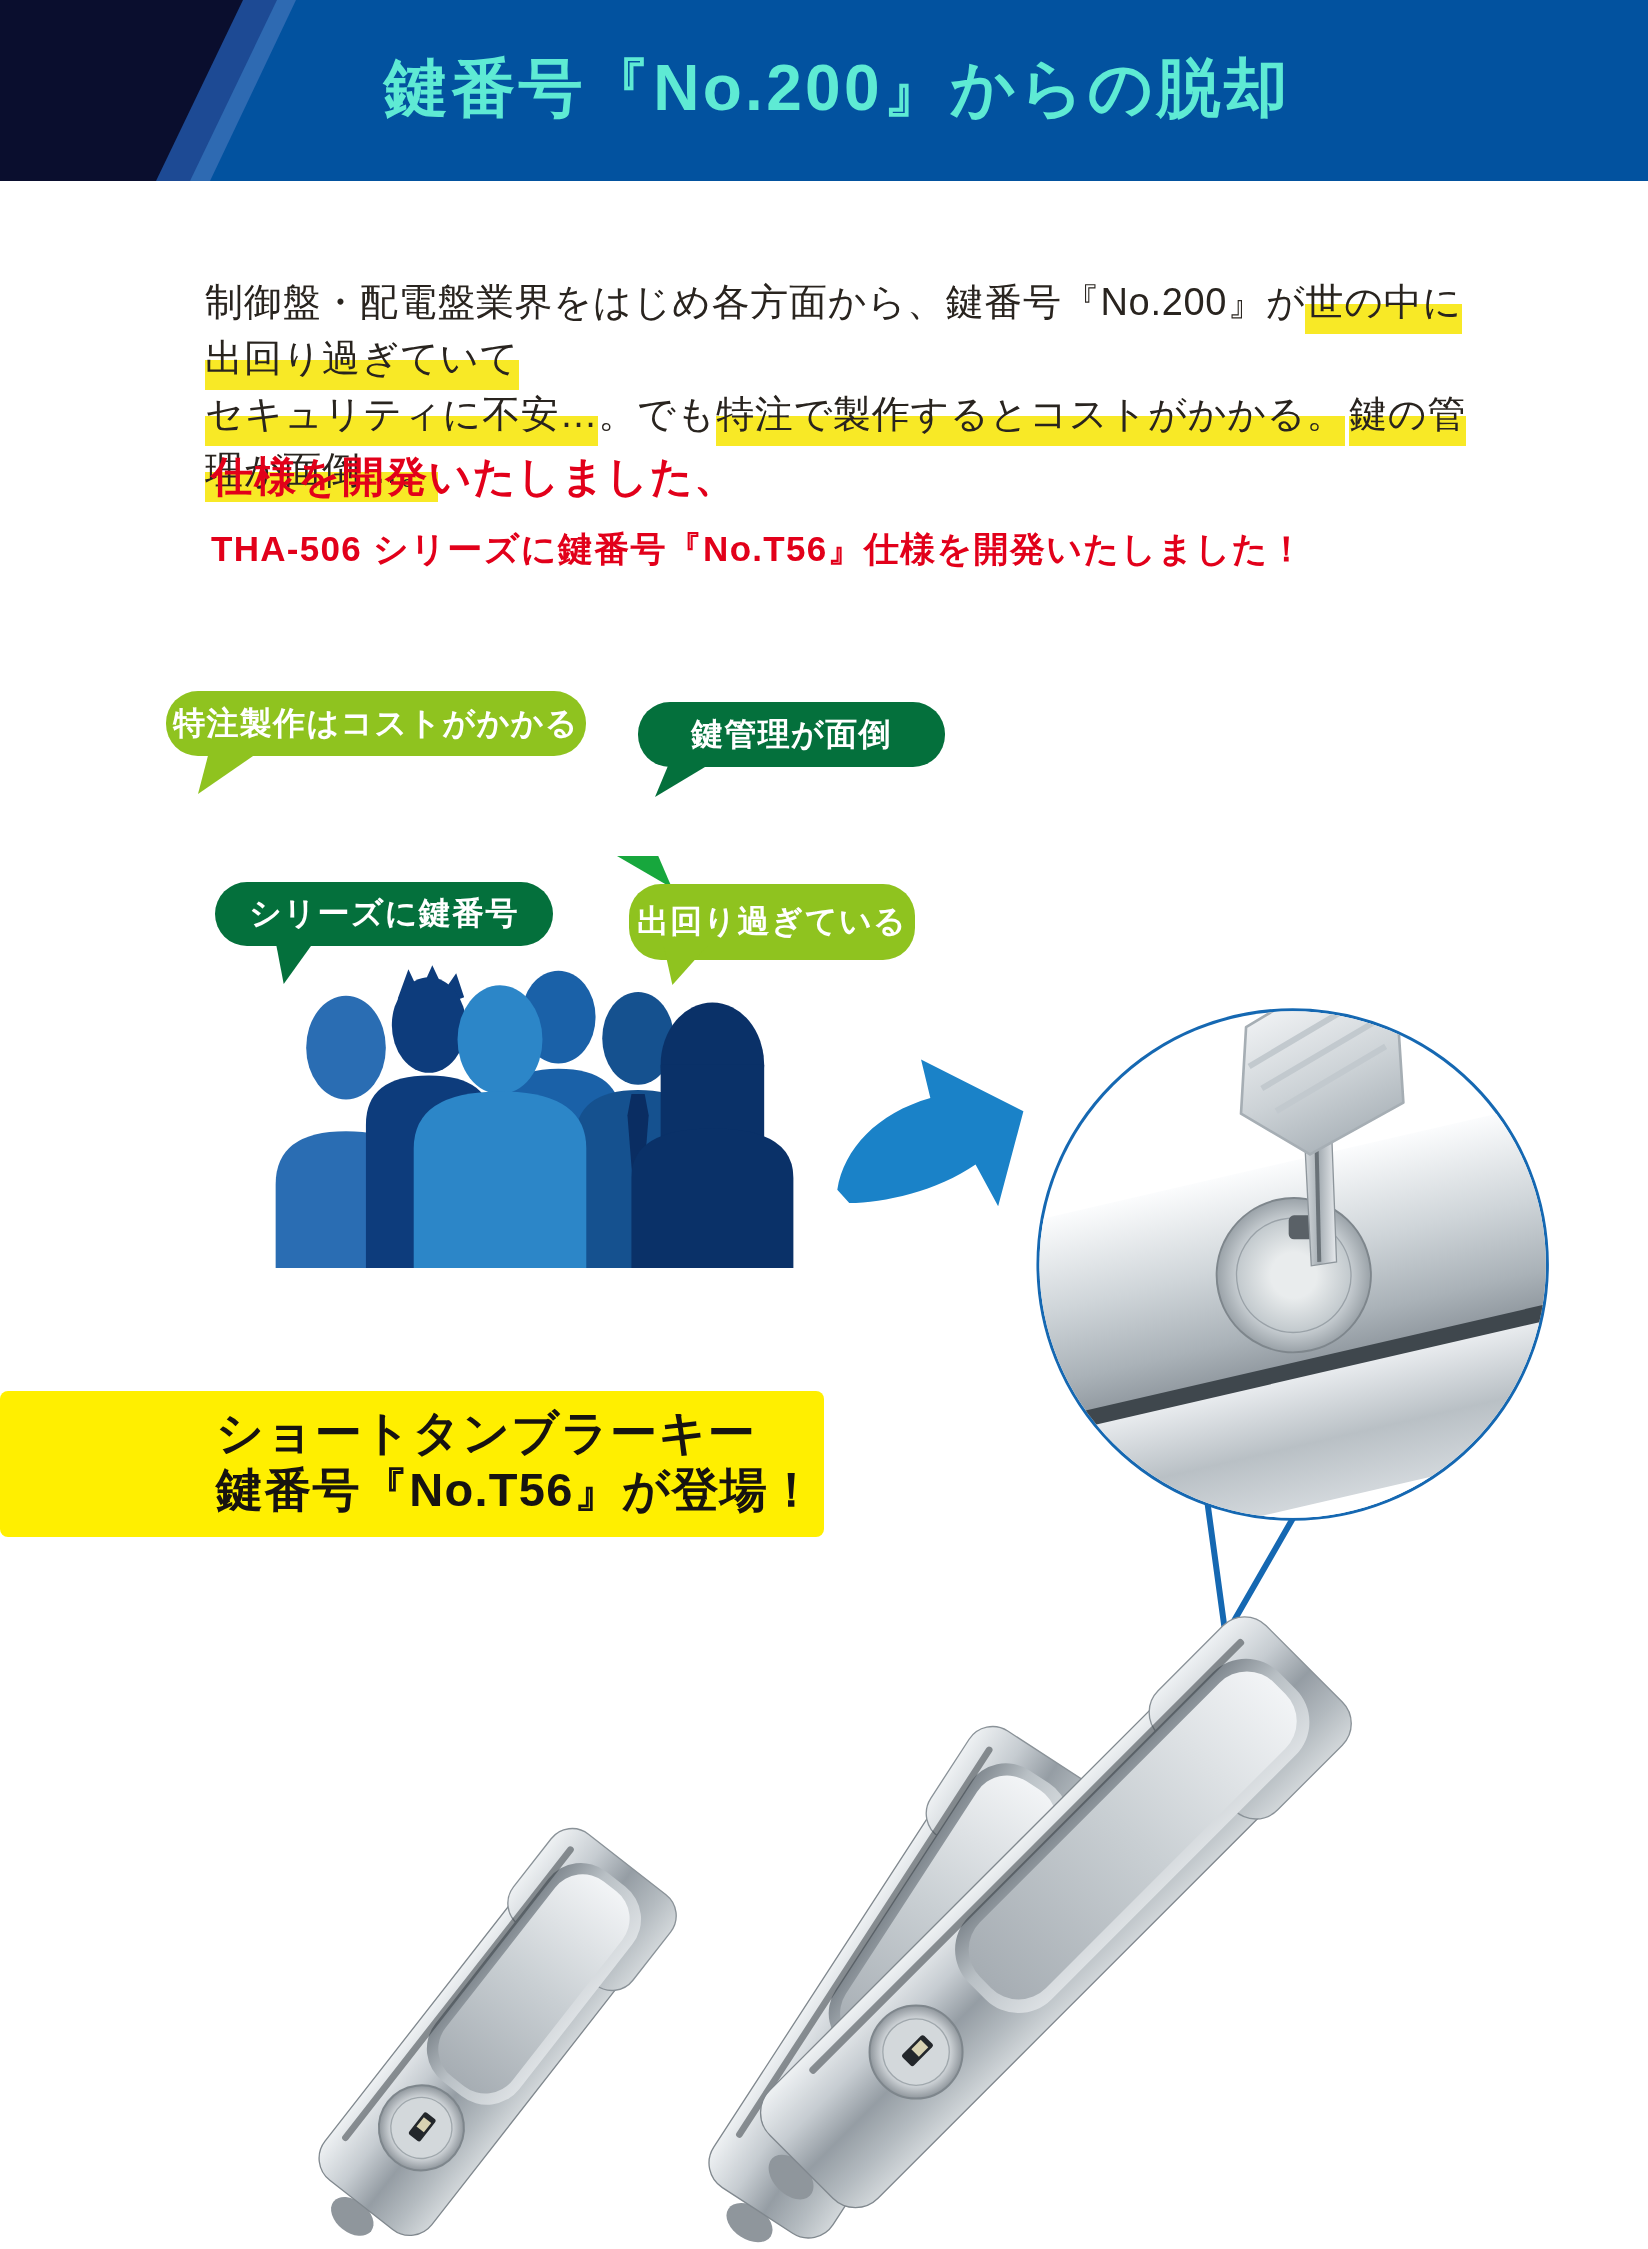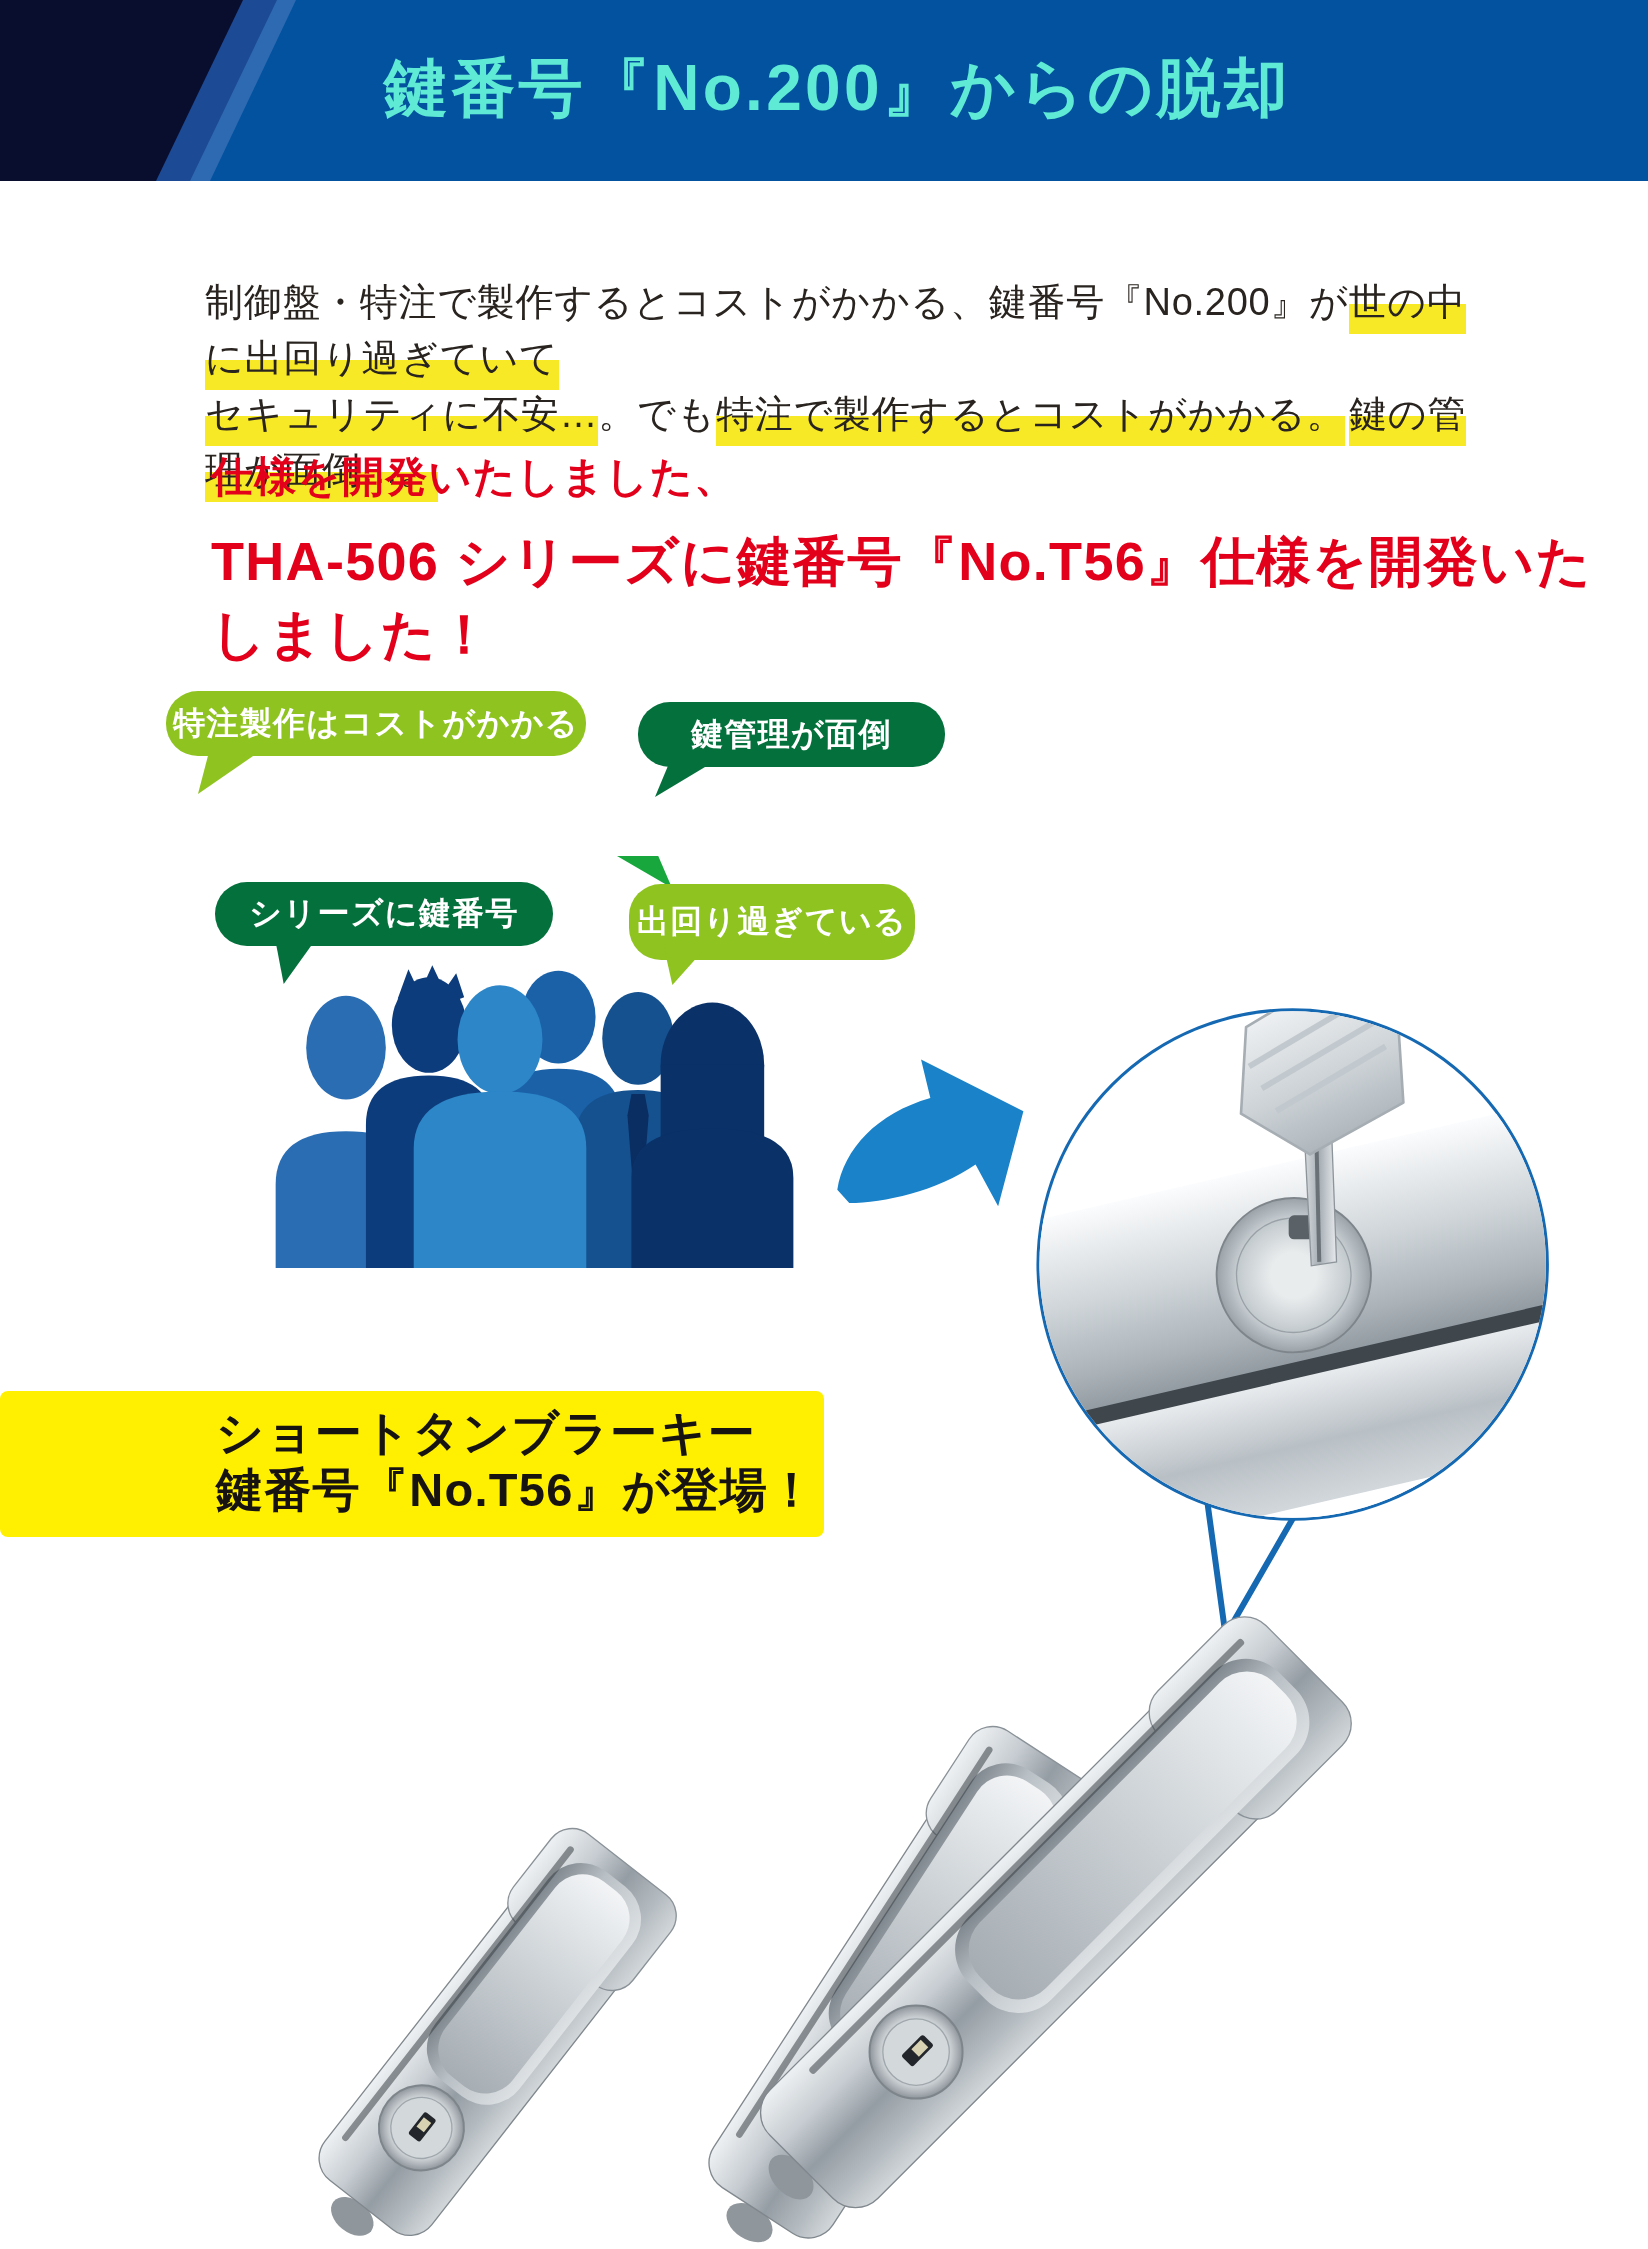--- a/index.html
+++ b/index.html
@@ -18,21 +18,21 @@
       color:#5eead4;font-size:64px;font-weight:bold;letter-spacing:3.3px;line-height:1.15;}
 
   
   .intro{position:absolute;left:205px;top:274px;width:1263px;font-size:38px;line-height:56px;
       color:#29241f;letter-spacing:0.7px;font-weight:500;}
   .hl{background:linear-gradient(to bottom,rgba(0,0,0,0) 44%,#f8e926 44%);padding-bottom:10.6px;}
 
   
   .lead{position:absolute;left:211px;color:#e2001a;font-weight:bold;letter-spacing:1.3px;}
   .lead.l1{top:449px;font-size:42px;}
-  .lead.l2{top:526px;font-size:54px;}
+  .lead.l2{top:526px;font-size:35px;}
 
   
   .bubble{position:absolute;border-radius:32px;color:#fff;font-size:32px;font-weight:bold;
       display:flex;align-items:center;justify-content:center;letter-spacing:1.3px;}
   .b1{left:166px;top:691px;width:420px;height:65px;}
   .b2{left:638px;top:702px;width:307px;height:65px;}
   .b3{left:340px;top:792px;width:384px;height:66px;}
   .b4{left:215px;top:882px;width:338px;height:64px;}
   .b5{left:629px;top:884px;width:286px;height:76px;}
   .tail{position:absolute;}
@@ -60,21 +60,21 @@
 <div class="page">
 
   <div class="header">
     <div class="stripe2"></div>
     <div class="stripe1"></div>
     <div class="navy"></div>
     <div class="title">鍵番号『No.200』からの脱却</div>
   </div>
 
   <div class="intro">
-    <span>制御盤・特注で製作するとコストがかかる、鍵番号『No.200』が</span><span class="hl">世の中に出回り過ぎていて</span><br>
+    <span>制御盤・配電盤業界をはじめ各方面から、鍵番号『No.200』が</span><span class="hl">世の中に出回り過ぎていて</span><br>
     <span class="hl">セキュリティに不安…</span><span>。でも</span><span class="hl">特注で製作するとコストがかかる。</span><span class="hl" style="margin-left:4px;">鍵の管理が面倒…。</span>
   </div>
 
   <div class="lead l1">仕様を開発いたしました、</div>
   <div class="lead l2">THA-506 シリーズに鍵番号『No.T56』仕様を開発いたしました！</div>
 
   <div class="bubble b1" style="background: rgb(143, 195, 31);">特注製作はコストがかかる</div>
   <div class="tail t1" style="background: rgb(143, 195, 31);"></div>
   <div class="bubble b2" style="background: rgb(4, 112, 60);">鍵管理が面倒</div>
   <div class="tail t2" style="background: rgb(4, 112, 60);"></div>

